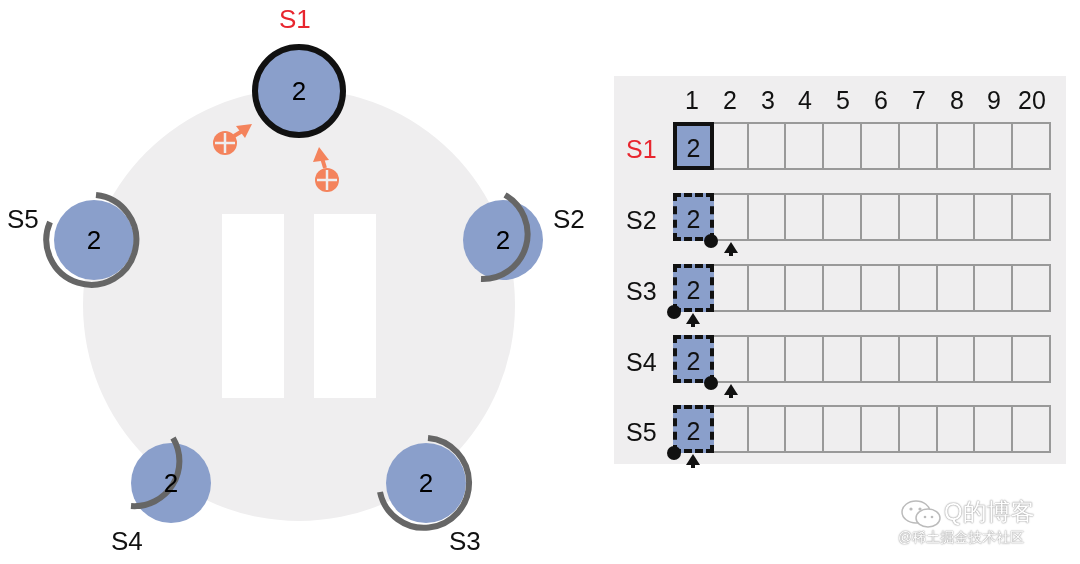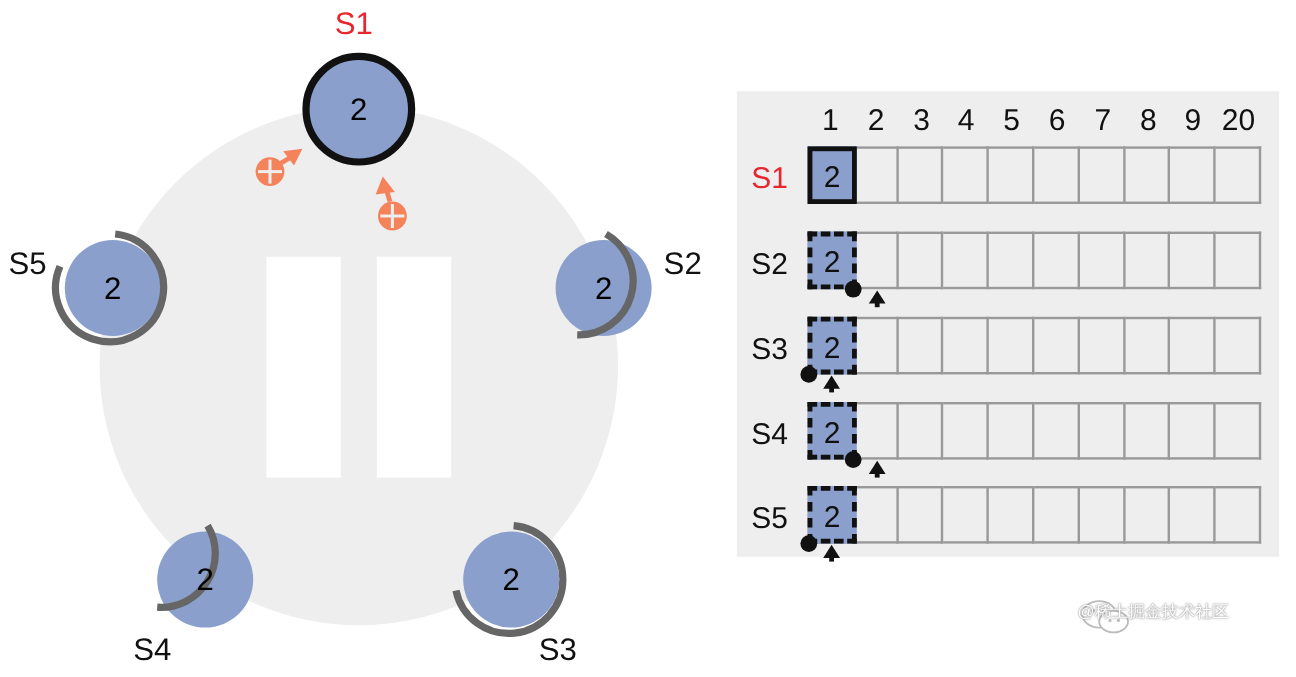--- a/index.html
+++ b/index.html
@@ -215,14 +215,15 @@
 
 <svg class="abs" style="left:900px;top:498px;" width="44" height="32">
   <ellipse cx="16" cy="14" rx="14" ry="11" fill="none" stroke="#bbb" stroke-width="1.5"></ellipse>
   <ellipse cx="28" cy="20" rx="12" ry="9" fill="#fff" stroke="#bbb" stroke-width="1.5"></ellipse>
   <circle cx="11" cy="11" r="1.6" fill="#bbb"></circle>
     <circle cx="20" cy="11" r="1.6" fill="#bbb"></circle>
   <circle cx="25" cy="19" r="1.3" fill="#bbb"></circle>
     <circle cx="32" cy="19" r="1.3" fill="#bbb"></circle>
 </svg>
 <div class="watermark">
+  <div class="wm-line1">Q的博客</div>
   <div class="wm-line2">@稀土掘金技术社区</div>
 </div>
 
 </body></html>

